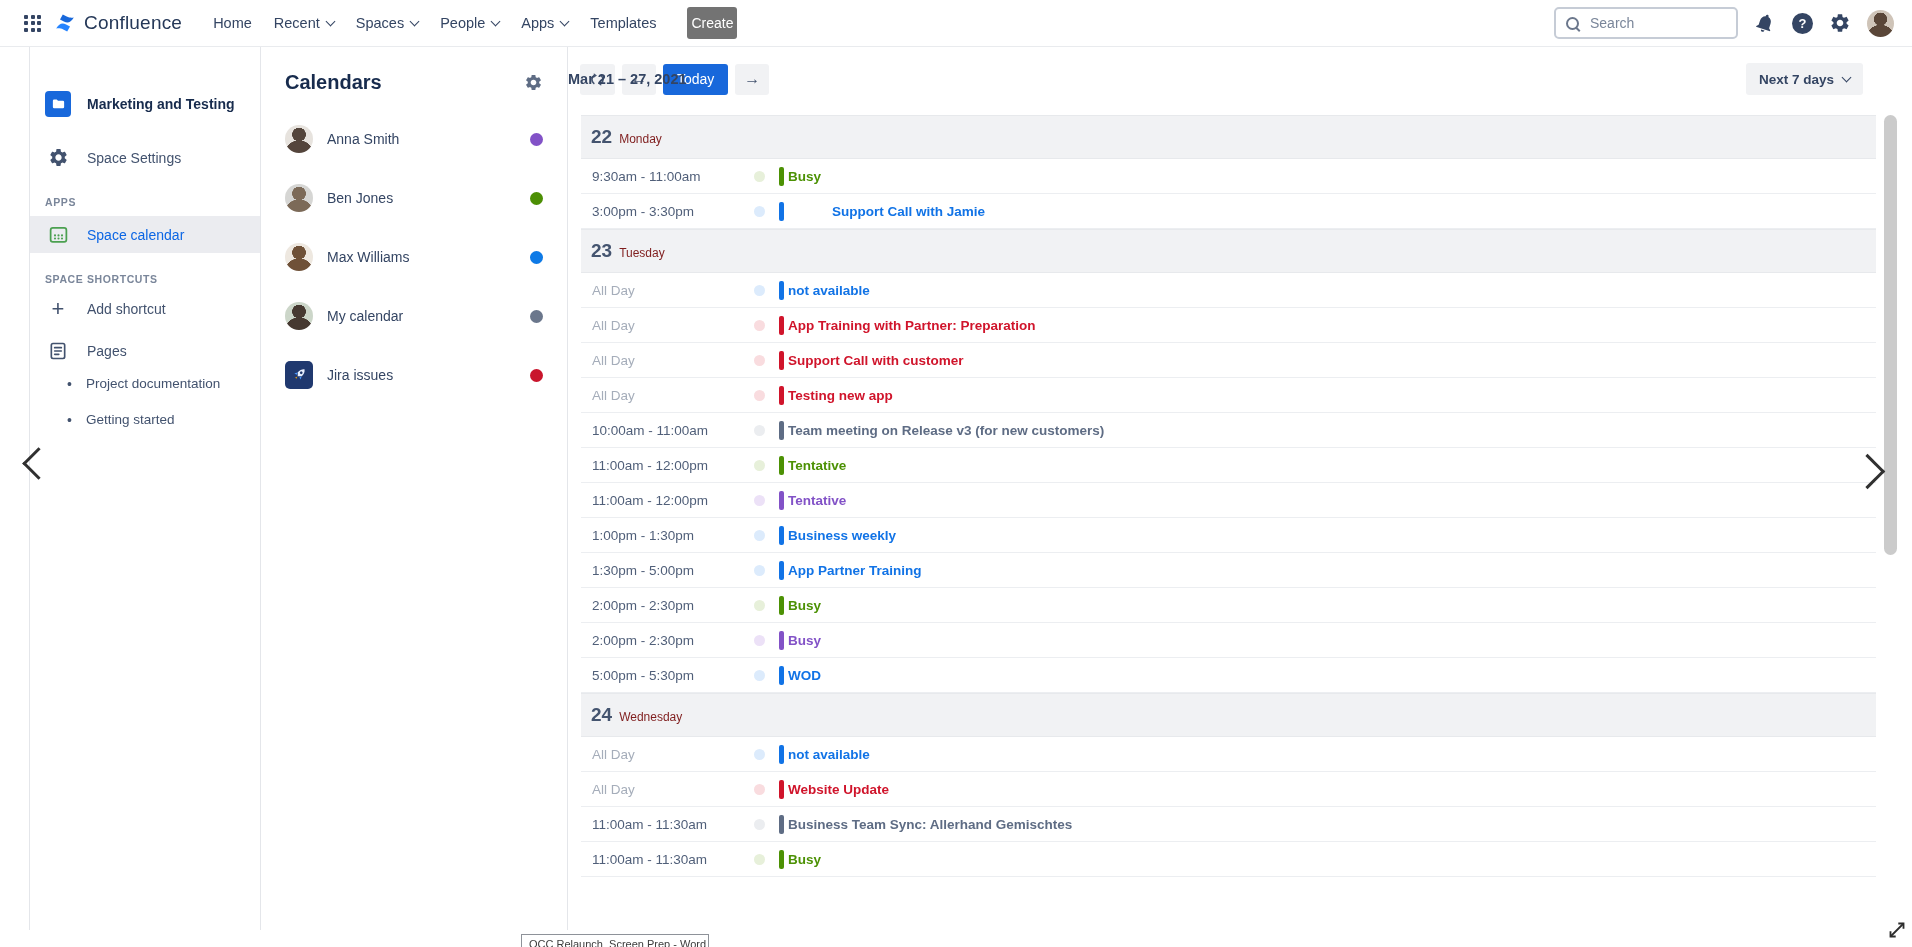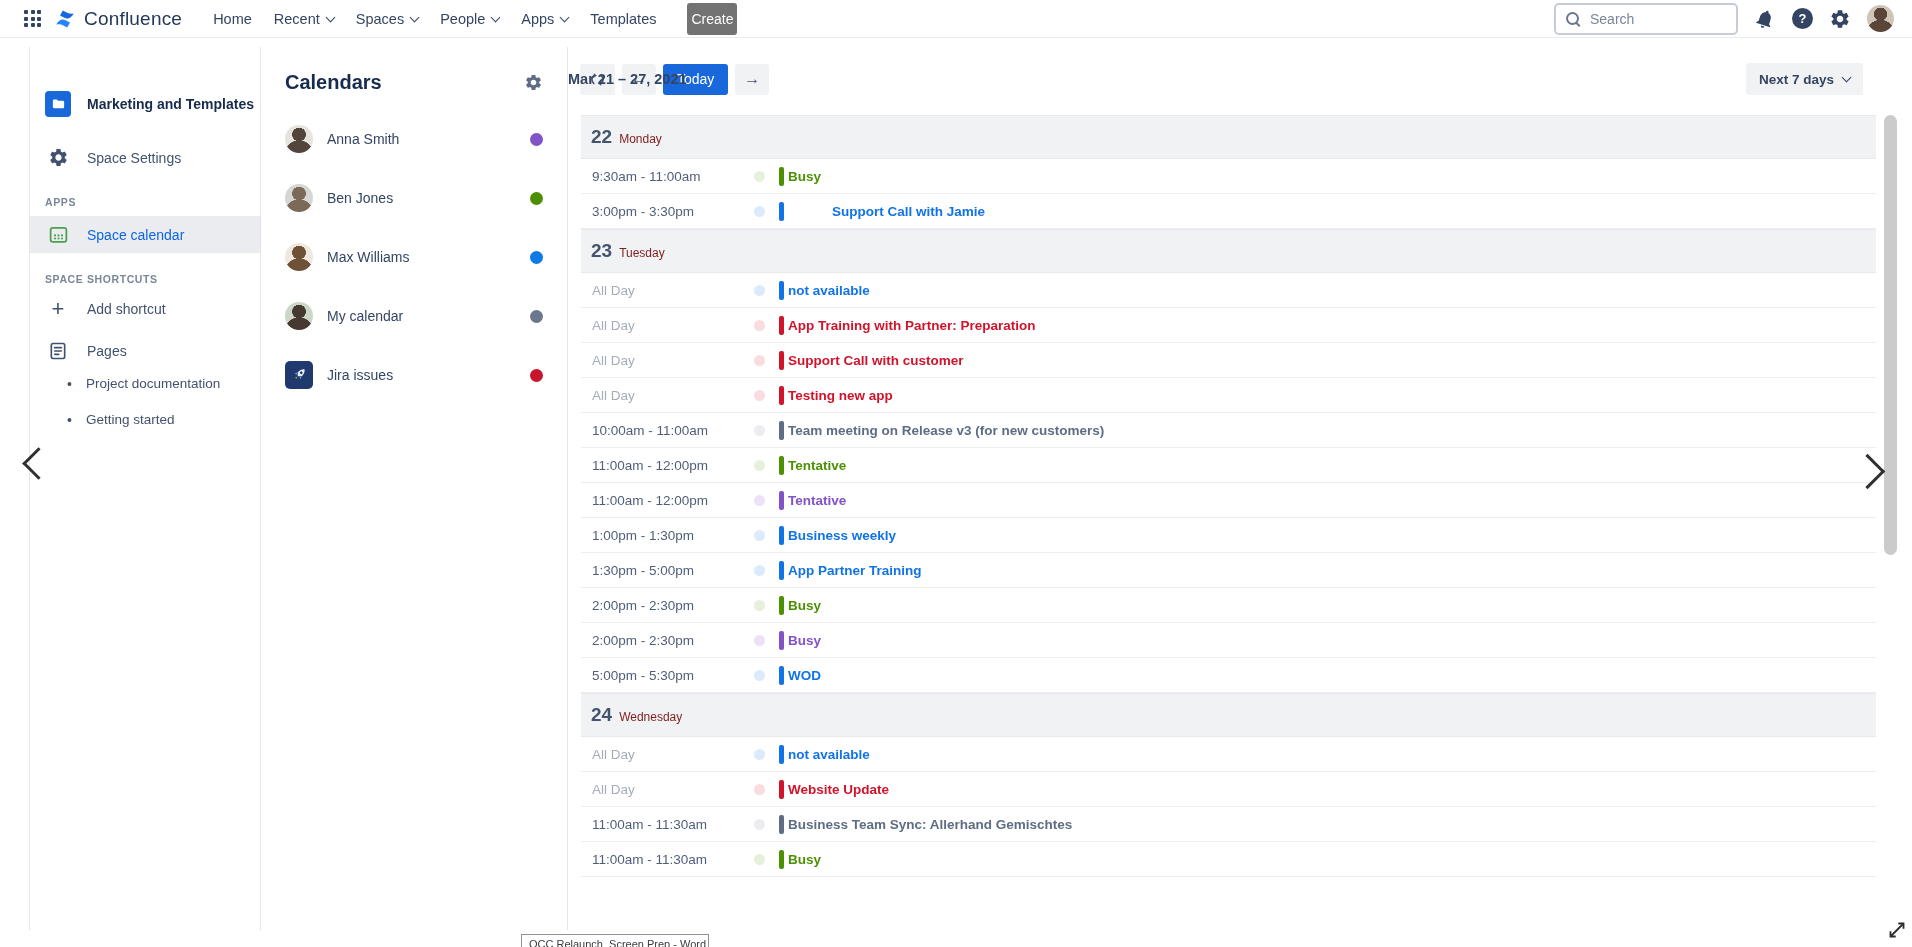--- a/index.html
+++ b/index.html
@@ -1,19 +1,19 @@
 <!DOCTYPE html>
 <html><head>
 <meta charset="utf-8">
 <style>
   html,body{margin:0;padding:0;overflow:hidden}
   body{width:1912px;height:947px;position:relative;background:#fff;
        font-family:"Liberation Sans",sans-serif;color:#172b4d}
   
-  .topnav{height:38px;box-sizing:border-box;display:flex;align-items:center;
+  .topnav{height:47px;box-sizing:border-box;display:flex;align-items:center;
           padding:0 18px;border-bottom:1px solid #e9ebee;background:#fff}
   .grid-icon{display:grid;grid-template-columns:repeat(3,4px);grid-gap:2.5px;margin:0 12px 0 6px;cursor:pointer}
   .grid-icon i{width:4px;height:4px;background:#344563;border-radius:1px}
   .logo{display:flex;align-items:center;gap:7px;margin-right:20px}
   .logo-text{font-size:19px;color:#253858;font-weight:500;letter-spacing:.2px}
   .nav-item{display:flex;align-items:center;gap:7px;padding:9px 11px;font-size:14.5px;
             color:#344563;font-weight:500;cursor:pointer;white-space:nowrap}
   .chev{width:6px;height:6px;border-right:1.8px solid #344563;border-bottom:1.8px solid #344563;
         display:inline-block;transform:rotate(45deg);margin-top:-3px}
   .create-btn{background:#737373;color:#fff;font-size:14px;font-weight:500;border:none;
@@ -172,21 +172,21 @@
 <div class="shell">
   <div class="gutter"></div>
 
   <div class="sidebar">
     <div class="side-row space-row">
       <span class="space-logo">
         <svg width="15" height="15" viewBox="0 0 24 24">
             <path d="M3 6a2 2 0 0 1 2-2h4.2l2 2H19a2 2 0 0 1 2 2v8a2 2 0 0 1-2 2H5a2 2 0 0 1-2-2V6z" fill="#fff"></path>
           </svg>
       </span>
-      <span class="label">Marketing and Templates</span>
+      <span class="label">Marketing and Testing</span>
     </div>
     <div class="side-row" style="margin-top:14px">
       <span class="side-ico">
         <svg width="21" height="21" viewBox="0 0 24 24">
             <path fill="#42526e" d="M19.14 12.94c.04-.3.06-.61.06-.94 0-.32-.02-.64-.07-.94l2.03-1.58c.18-.14.23-.41.12-.61l-1.92-3.32c-.12-.22-.37-.29-.59-.22l-2.39.96c-.5-.38-1.03-.7-1.62-.94l-.36-2.54c-.04-.24-.24-.41-.48-.41h-3.84c-.24 0-.43.17-.47.41l-.36 2.54c-.59.24-1.13.57-1.62.94l-2.39-.96c-.22-.08-.47 0-.59.22L2.74 8.87c-.12.21-.08.47.12.61l2.03 1.58c-.05.3-.09.63-.09.94s.02.64.07.94l-2.03 1.58c-.18.14-.23.41-.12.61l1.92 3.32c.12.22.37.29.59.22l2.39-.96c.5.38 1.03.7 1.62.94l.36 2.54c.05.24.24.41.48.41h3.84c.24 0 .44-.17.47-.41l.36-2.54c.59-.24 1.13-.56 1.62-.94l2.39.96c.22.08.47 0 .59-.22l1.92-3.32c.12-.22.07-.47-.12-.61l-2.01-1.58zM12 15.6c-1.98 0-3.6-1.62-3.6-3.6s1.62-3.6 3.6-3.6 3.6 1.62 3.6 3.6-1.62 3.6-3.6 3.6z"></path>
           </svg>
       </span>
       <span class="label">Space Settings</span>
     </div>
     <div class="section-h">APPS</div>

